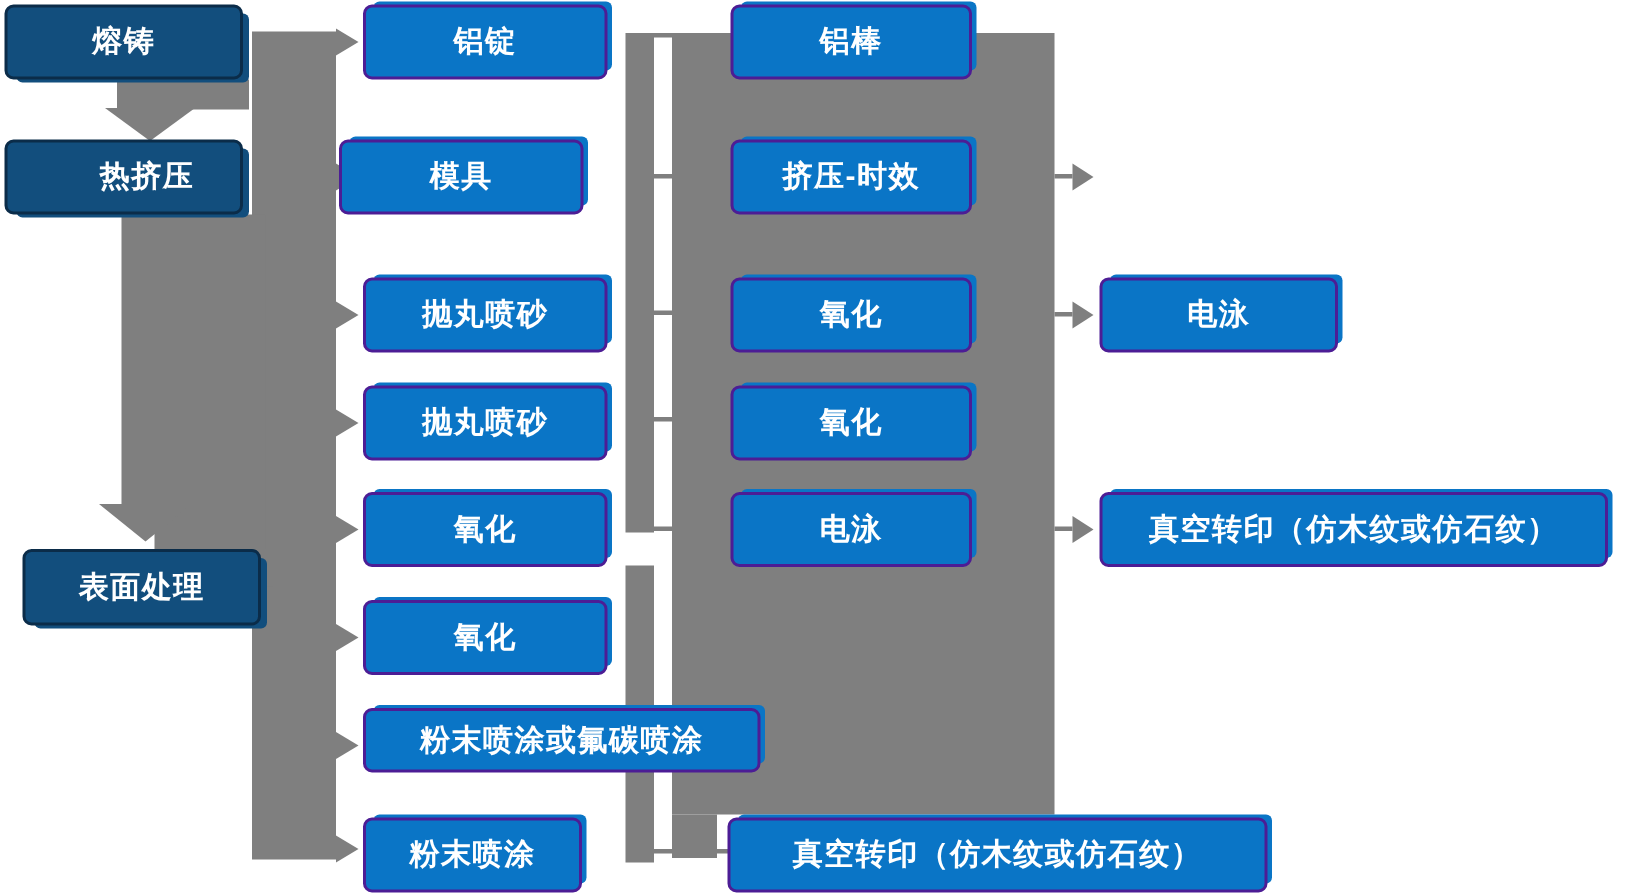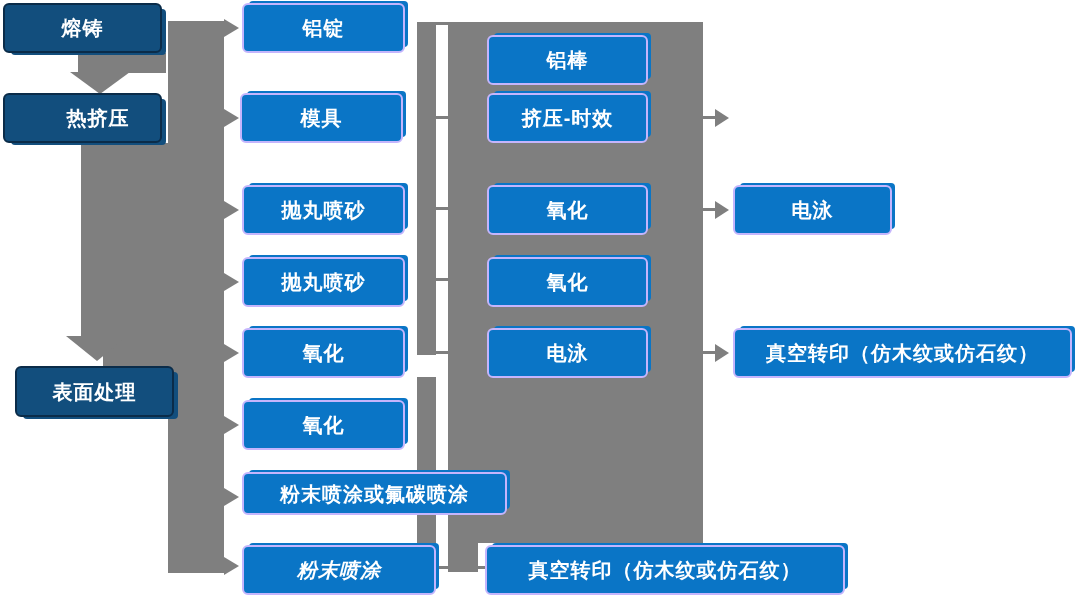--- a/index.html
+++ b/index.html
@@ -38,21 +38,21 @@
     white-space: nowrap;
     line-height: 1;
   }
   .node.dark {
     background: #124e7d;
     border: 2px solid #0b2c49;
     box-shadow: 6px 4px 0 -2px #124e7d;
   }
   .node.light {
     background: #0a75c6;
-    border: 2px solid #c4b5fd;
+    border: 2px solid #4c1d95;
     box-shadow: 5px -4px 0 -2px #0a75c6;
   }
 </style>
 </head>
 <body>
 
 <div class="stage" id="diagram">
     <div class="conn" style="left: 168px; top: 21px; width: 56px; height: 552px; background: rgb(127, 127, 127);"></div>
     <div class="conn" style="left: 78px; top: 53px; width: 88px; height: 20px; background: rgb(127, 127, 127);"></div>
     <div class="tri" style="left: 70px; top: 72px; border-left: 30px solid transparent; border-right: 30px solid transparent; border-top: 22px solid rgb(127, 127, 127);"></div>
@@ -81,28 +81,28 @@
     <div class="conn" style="left: 703px; top: 116px; width: 12px; height: 3px; background: rgb(127, 127, 127);"></div>
     <div class="tri" style="left: 715px; top: 109px; border-top: 9px solid transparent; border-bottom: 9px solid transparent; border-left: 14px solid rgb(127, 127, 127);"></div>
     <div class="conn" style="left: 703px; top: 208px; width: 12px; height: 3px; background: rgb(127, 127, 127);"></div>
     <div class="tri" style="left: 715px; top: 201px; border-top: 9px solid transparent; border-bottom: 9px solid transparent; border-left: 14px solid rgb(127, 127, 127);"></div>
     <div class="conn" style="left: 703px; top: 351px; width: 12px; height: 3px; background: rgb(127, 127, 127);"></div>
     <div class="tri" style="left: 715px; top: 344px; border-top: 9px solid transparent; border-bottom: 9px solid transparent; border-left: 14px solid rgb(127, 127, 127);"></div>
     <div class="node dark" style="left: 3px; top: 3px; width: 159px; height: 50px;">熔铸</div>
     <div class="node dark" style="left: 3px; top: 93px; width: 159px; height: 50px; padding-left: 31px;">热挤压</div>
     <div class="node dark" style="left: 15px; top: 366px; width: 159px; height: 51px;">表面处理</div>
     <div class="node light" style="left: 242px; top: 3px; width: 163px; height: 50px;">铝锭</div>
-    <div class="node light" style="left: 240px; top: 93px; width: 163px; height: 50px;">模具</div>
+    <div class="node light" style="left: 226px; top: 93px; width: 163px; height: 50px;">模具</div>
     <div class="node light" style="left: 242px; top: 185px; width: 163px; height: 50px;">抛丸喷砂</div>
     <div class="node light" style="left: 242px; top: 257px; width: 163px; height: 50px;">抛丸喷砂</div>
     <div class="node light" style="left: 242px; top: 328px; width: 163px; height: 50px;">氧化</div>
     <div class="node light" style="left: 242px; top: 400px; width: 163px; height: 50px;">氧化</div>
     <div class="node light" style="left: 242px; top: 472px; width: 265px; height: 43px;">粉末喷涂或氟碳喷涂</div>
-    <div class="node light" style="left: 242px; top: 545px; width: 194px; height: 50px; font-style: italic;">粉末喷涂</div>
-    <div class="node light" style="left: 487px; top: 3px; width: 161px; height: 50px; margin-top: 32px;">铝棒</div>
+    <div class="node light" style="left: 242px; top: 545px; width: 146px; height: 50px;">粉末喷涂</div>
+    <div class="node light" style="left: 487px; top: 3px; width: 161px; height: 50px;">铝棒</div>
     <div class="node light" style="left: 487px; top: 93px; width: 161px; height: 50px;">挤压-时效</div>
     <div class="node light" style="left: 487px; top: 185px; width: 161px; height: 50px;">氧化</div>
     <div class="node light" style="left: 487px; top: 257px; width: 161px; height: 50px;">氧化</div>
     <div class="node light" style="left: 487px; top: 328px; width: 161px; height: 50px;">电泳</div>
     <div class="node light" style="left: 485px; top: 545px; width: 360px; height: 50px;">真空转印（仿木纹或仿石纹）</div>
     <div class="node light" style="left: 733px; top: 185px; width: 159px; height: 50px;">电泳</div>
     <div class="node light" style="left: 733px; top: 328px; width: 339px; height: 50px;">真空转印（仿木纹或仿石纹）</div>
   </div>
 
 </body></html>

